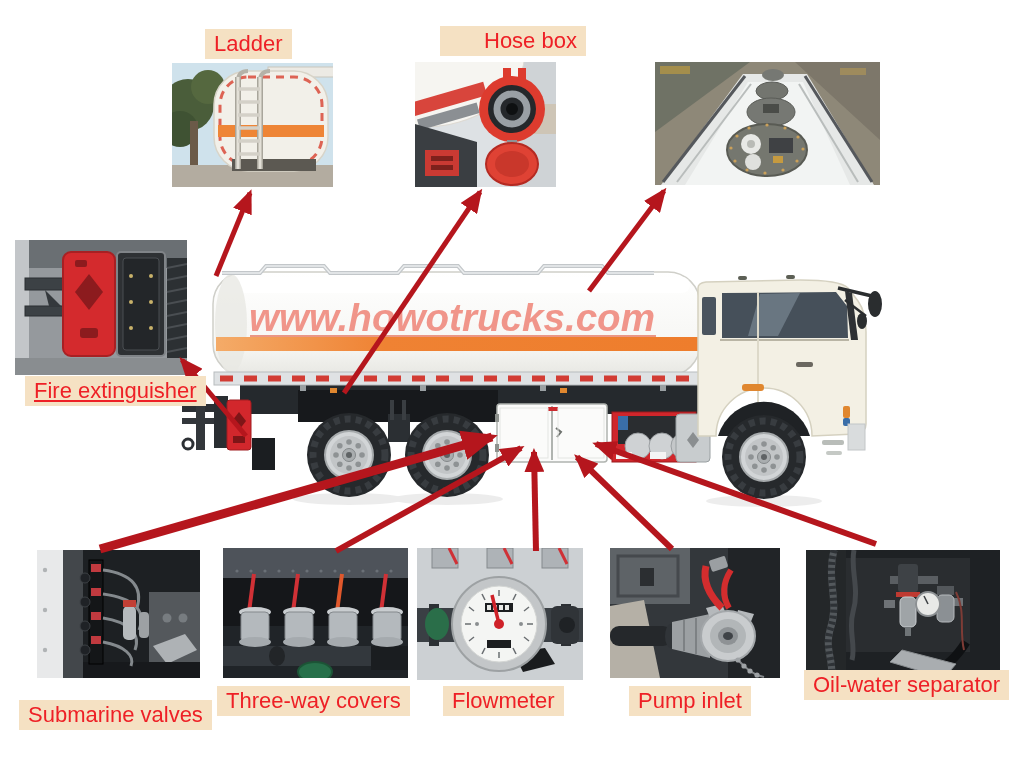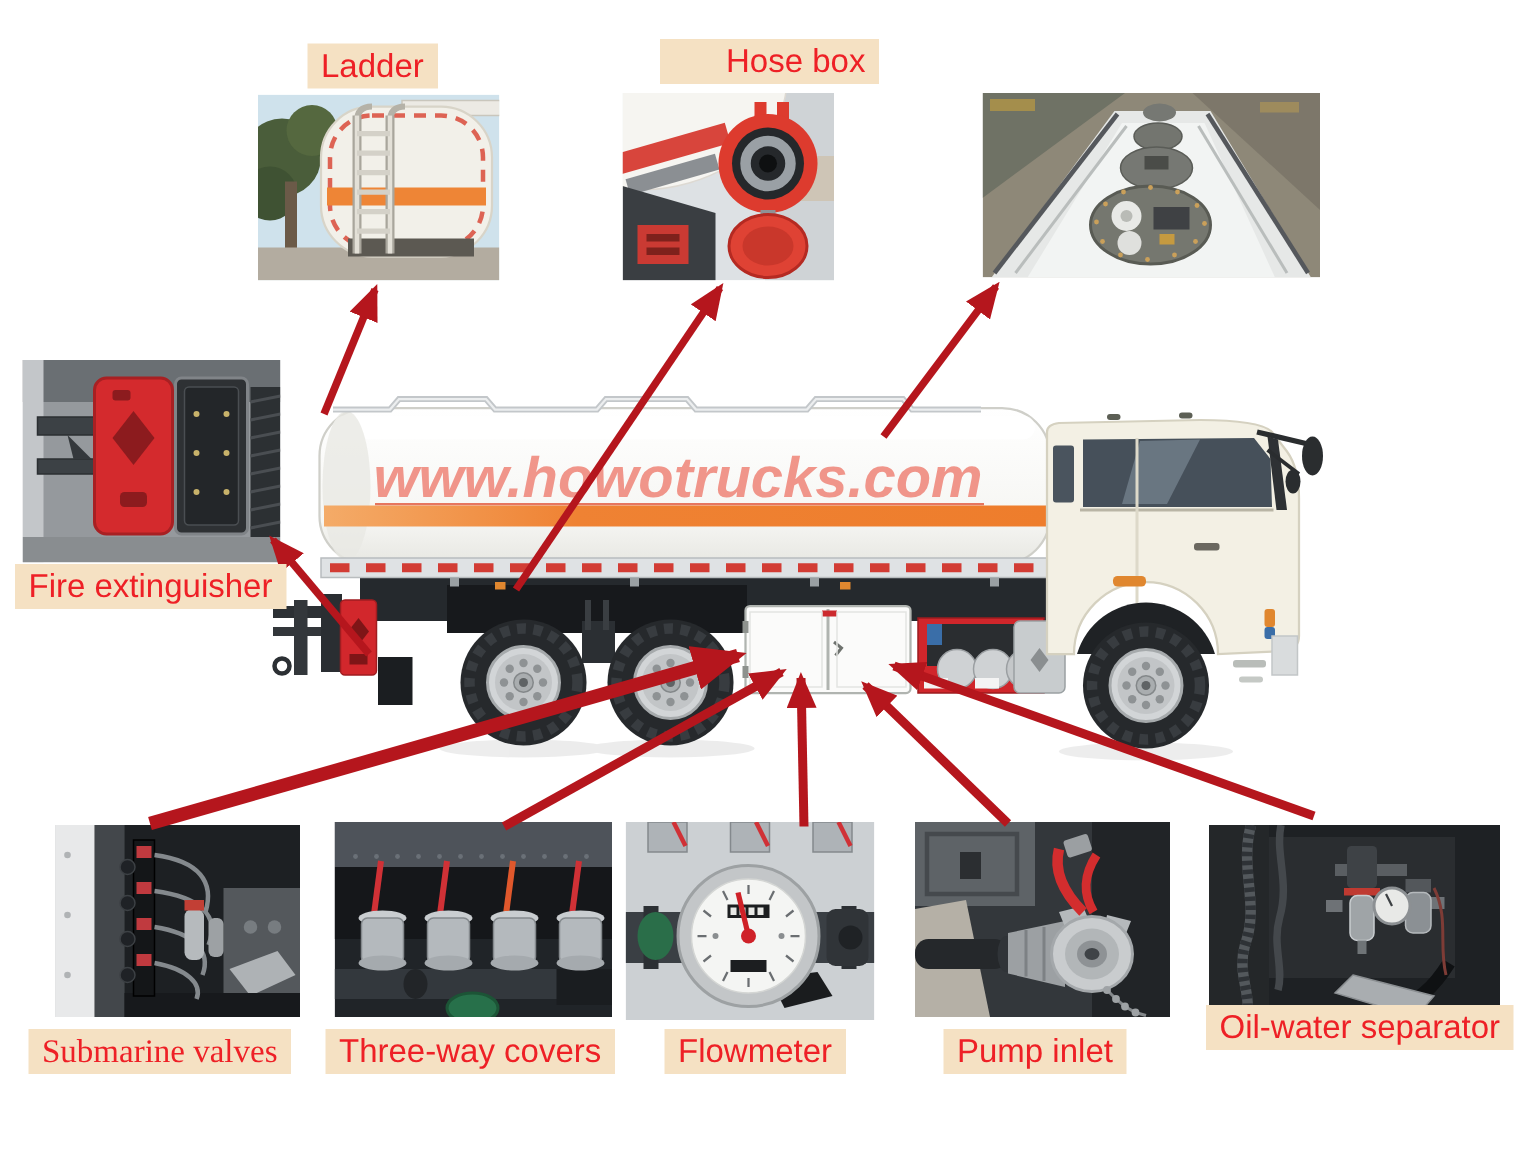--- a/index.html
+++ b/index.html
@@ -511,20 +511,20 @@
       <path d="M100,549 L492,437" stroke-width="9" marker-end="url(#ahBig)"></path>
       <path d="M336,551 L521,448" stroke-width="6" marker-end="url(#ah)"></path>
       <path d="M536,551 L534,452" stroke-width="6" marker-end="url(#ah)"></path>
       <path d="M672,549 L577,457" stroke-width="6" marker-end="url(#ah)"></path>
       <path d="M876,544 L596,444" stroke-width="6" marker-end="url(#ah)"></path>
     </g>
   </svg>
 
   <div class="callout-label" style="left:205px;top:29px;">Ladder</div>
   <div class="callout-label" style="left:440px;top:26px;padding-left:44px;">Hose box</div>
-  <div class="callout-label" style="left:10px;top:376px;">Fire extinguisher</div>
-  <div class="callout-label" style="left:19px;top:686px;font-family:Liberation Serif, serif;">Submarine valves</div>
+  <div class="callout-label" style="left:25px;top:376px;text-decoration:underline;">Fire extinguisher</div>
+  <div class="callout-label" style="left:19px;top:700px;">Submarine valves</div>
   <div class="callout-label" style="left:217px;top:686px;">Three-way covers</div>
   <div class="callout-label" style="left:443px;top:686px;">Flowmeter</div>
   <div class="callout-label" style="left:629px;top:686px;">Pump inlet</div>
   <div class="callout-label" style="left:804px;top:670px;">Oil-water separator</div>
 
 </div>
 
 </body></html>

